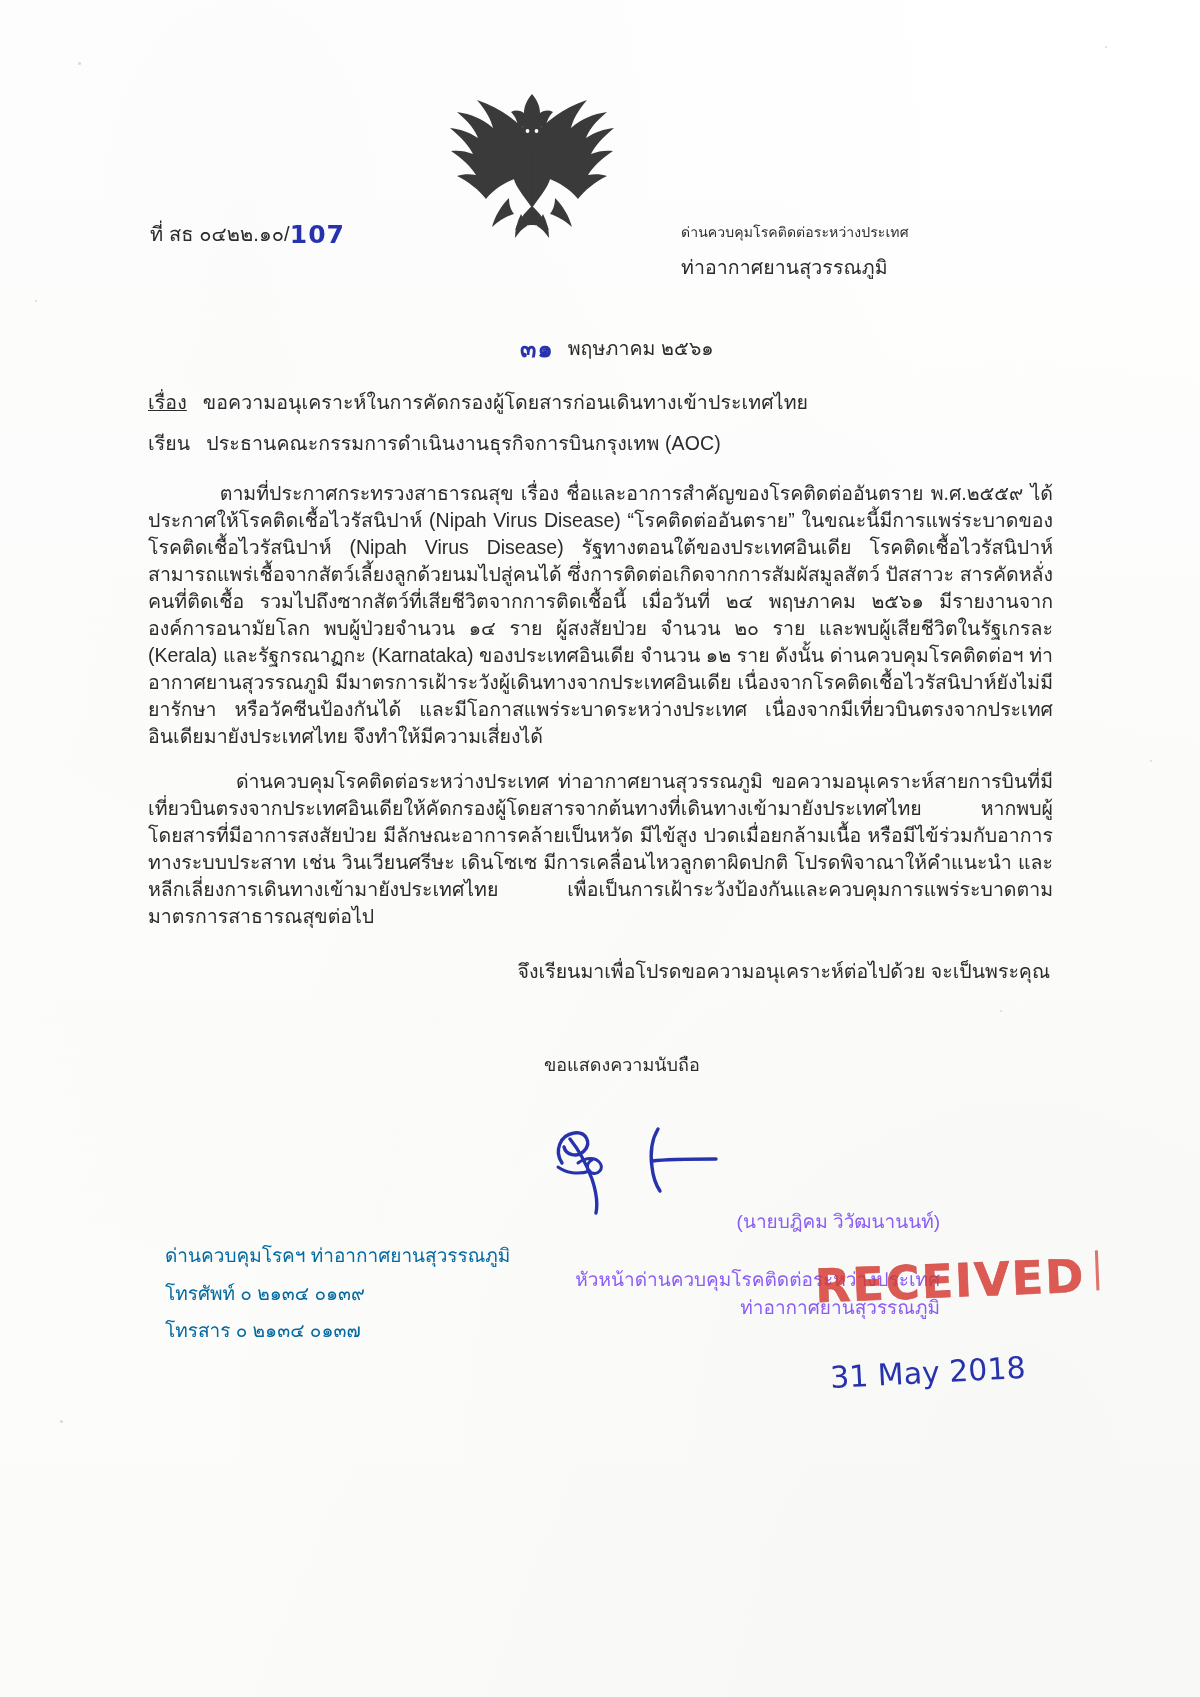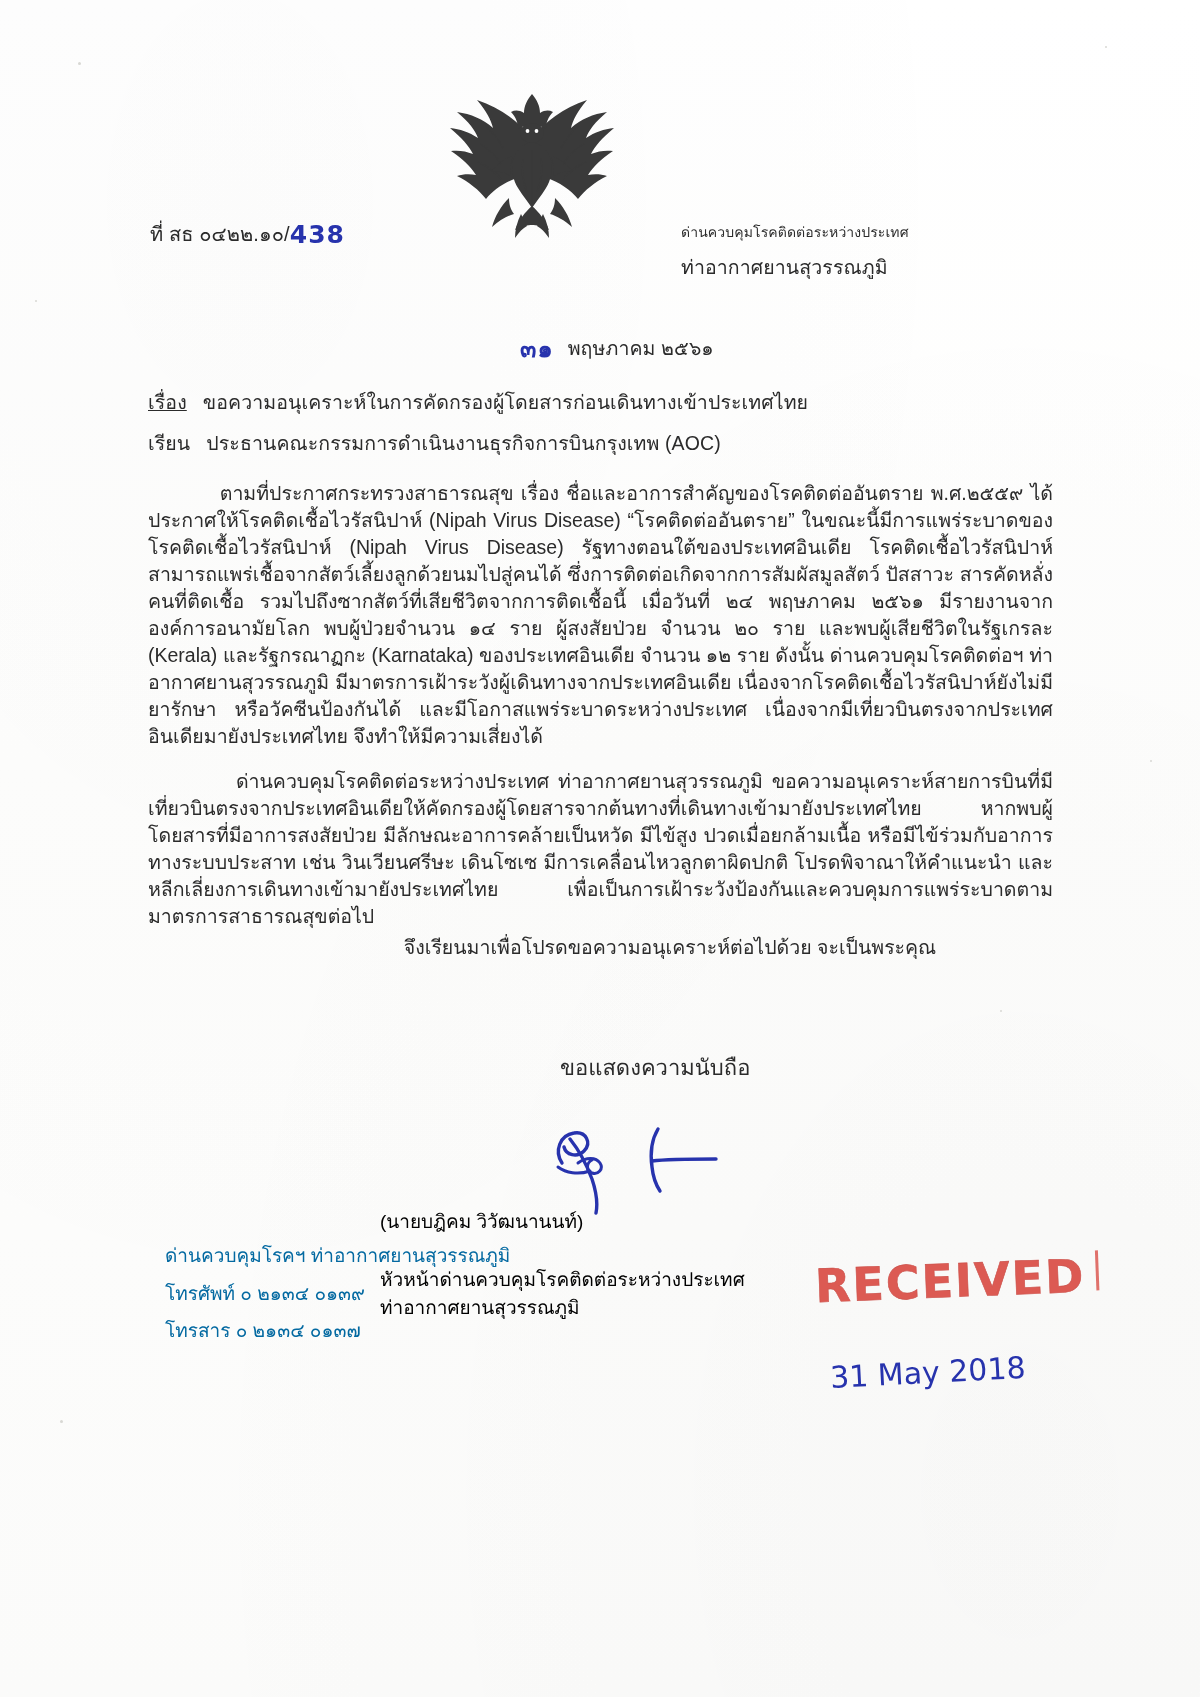--- a/index.html
+++ b/index.html
@@ -86,45 +86,45 @@
     width: 905px;
     color: #2b2b2b;
     font-size: 19.5px;
     line-height: 27px;
     text-align: justify;
     text-justify: inter-word;
     white-space: pre-wrap;
   }
   #para1 { top: 480px; }
   #para2 { top: 768px; }
-  #para3 { left: 290px; top: 934px; width: 760px; text-align: center; }
+  #para3 { left: 290px; top: 958px; width: 760px; text-align: right; }
 
   
   #regards {
     position: absolute;
-    left: 560px;
+    left: 544px;
     top: 1050px;
-    font-size: 22px;
+    font-size: 18px;
     color: #2b2b2b;
   }
   #signature {
     position: absolute;
     left: 540px;
     top: 1105px;
     width: 230px;
     height: 110px;
   }
   #signature svg { width: 100%; height: 100%; display: block; }
 
   .sigline {
     position: absolute;
     width: 560px;
     left: 380px;
-    text-align: left;
-    color: #000000;
+    text-align: right;
+    color: #8b5cf6;
     font-size: 19px;
     white-space: nowrap;
   }
   #sig-name  { top: 1206px; }
   #sig-pos1  { top: 1236px; }
   #sig-pos2  { top: 1264px; }
   #sig-pos3  { top: 1292px; }
 
   
   .contact {
@@ -238,21 +238,21 @@
         </g>
       </g>
       <g fill="#ffffff">
         <circle cx="80.5" cy="45" r="1.9"></circle>
         <circle cx="89.5" cy="45" r="1.9"></circle>
       </g>
     </svg>
   </div>
 
   <div class="t" id="ref-no">
-    <span>ที่ สธ ๐๔๒๒.๑๐/</span><span class="hand-num">438</span>
+    <span>ที่ สธ ๐๔๒๒.๑๐/</span><span class="hand-num">107</span>
   </div>
 
   <div class="t" id="office-line1">ด่านควบคุมโรคติดต่อระหว่างประเทศ</div>
   <div class="t" id="office-line2">ท่าอากาศยานสุวรรณภูมิ</div>
 
   <div class="t" id="date-line">
     <span class="hand-num">๓๑</span><span>พฤษภาคม ๒๕๖๑</span>
   </div>
 
   <div class="t" id="subject">

